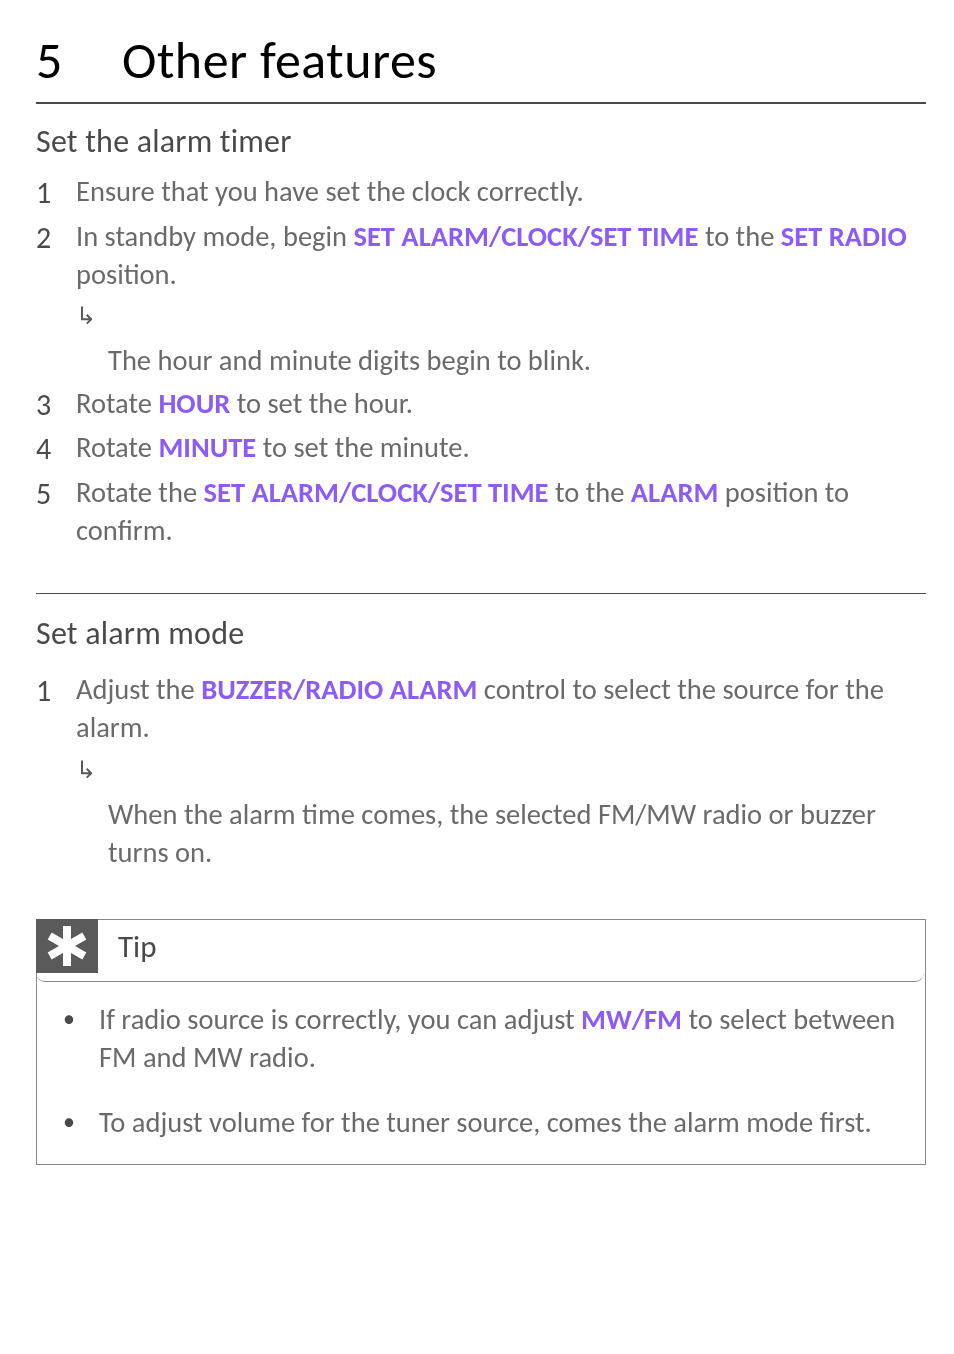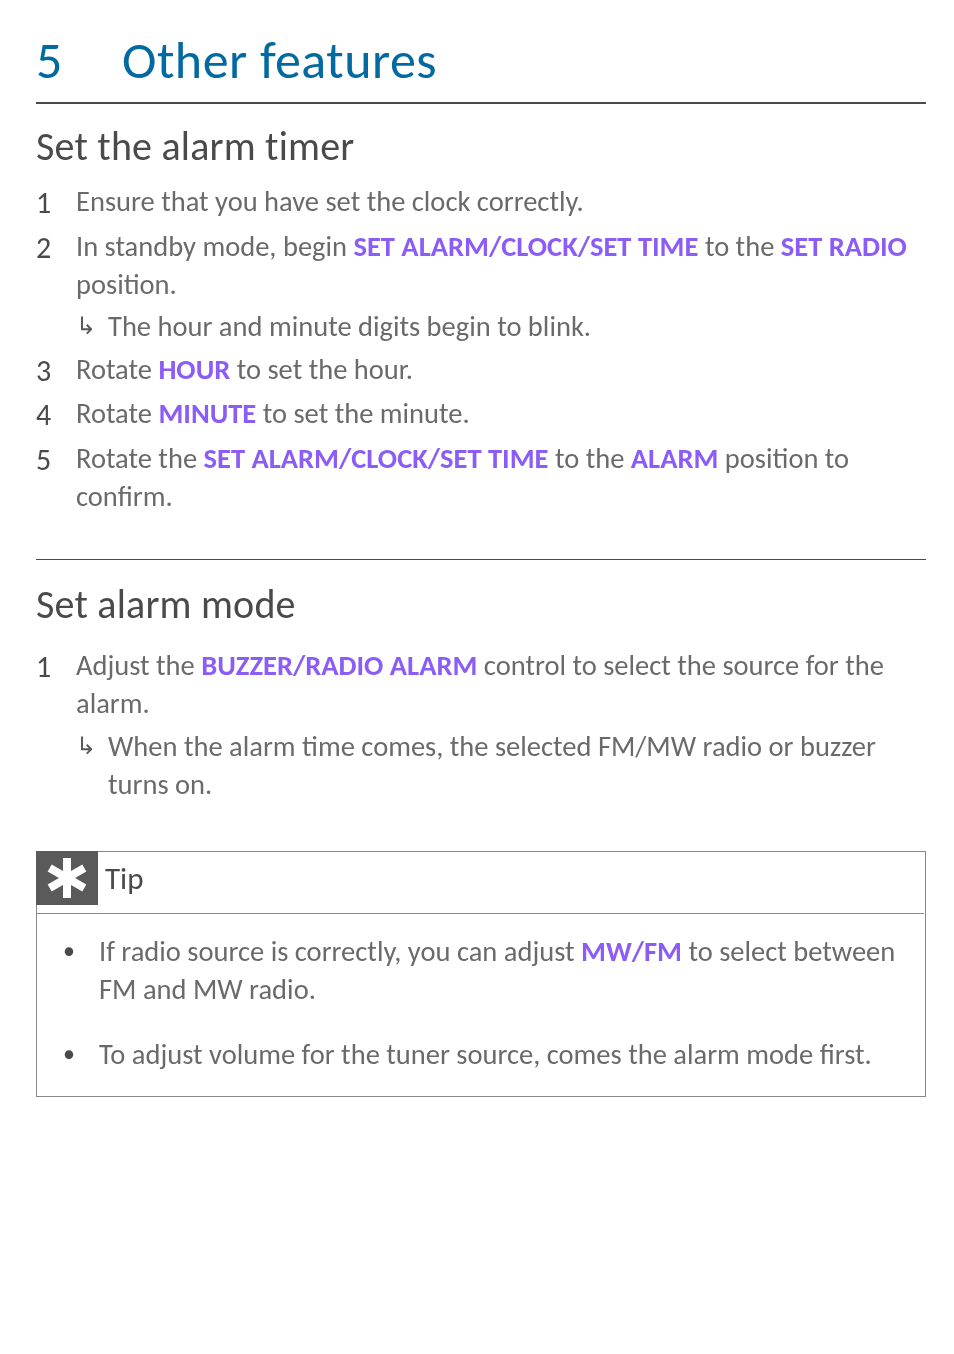--- a/index.html
+++ b/index.html
@@ -8,32 +8,32 @@
     height: 1354px;
     background: #ffffff;
     font-family: "Gill Sans", "Gill Sans MT", "Trebuchet MS", Calibri, sans-serif;
     font-weight: 300;
     color: #5a5a5a;
     padding: 28px 28px 28px 36px;
   }
   .chapter-title {
     font-size: 52px;
     font-weight: 300;
-    color: #0369a1;
+    color: #000000;
     border-bottom: 2px solid #4a4a4a;
     padding-bottom: 10px;
     margin-bottom: 18px;
     letter-spacing: 0.5px;
   }
   .chapter-num {
     display: inline-block;
     width: 86px;
   }
   .section-title {
-    font-size: 40px;
+    font-size: 32px;
     font-weight: 300;
     color: #4a4a4a;
     margin-bottom: 12px;
     letter-spacing: 0.2px;
   }
   .hr-section {
     border: none;
     border-top: 1.5px solid #4a4a4a;
     margin: 42px 0 20px 0;
   }
@@ -71,35 +71,37 @@
   }
   .arrow-icon {
     width: 32px;
     flex-shrink: 0;
     font-size: 24px;
     color: #5a5a5a;
     line-height: 1.5;
   }
   .sub-result-text {
     flex: 1;
+    margin-top: 44px;
   }
   .tip-box {
     border: 1px solid #888;
     margin-top: 46px;
     padding-bottom: 22px;
   }
   .tip-header {
     display: flex;
     align-items: center;
-    gap: 7px;
+    gap: 20px;
     padding: 0 0 8px 0;
     border-bottom: 1px solid #888;
     position: relative;
     top: -1px;
     left: -1px;
+    border-radius: 9px;
   }
   .tip-icon-wrap {
     width: 62px;
     height: 54px;
     background: #5a5a5a;
     display: flex;
     align-items: center;
     justify-content: center;
   }
   .tip-label {

